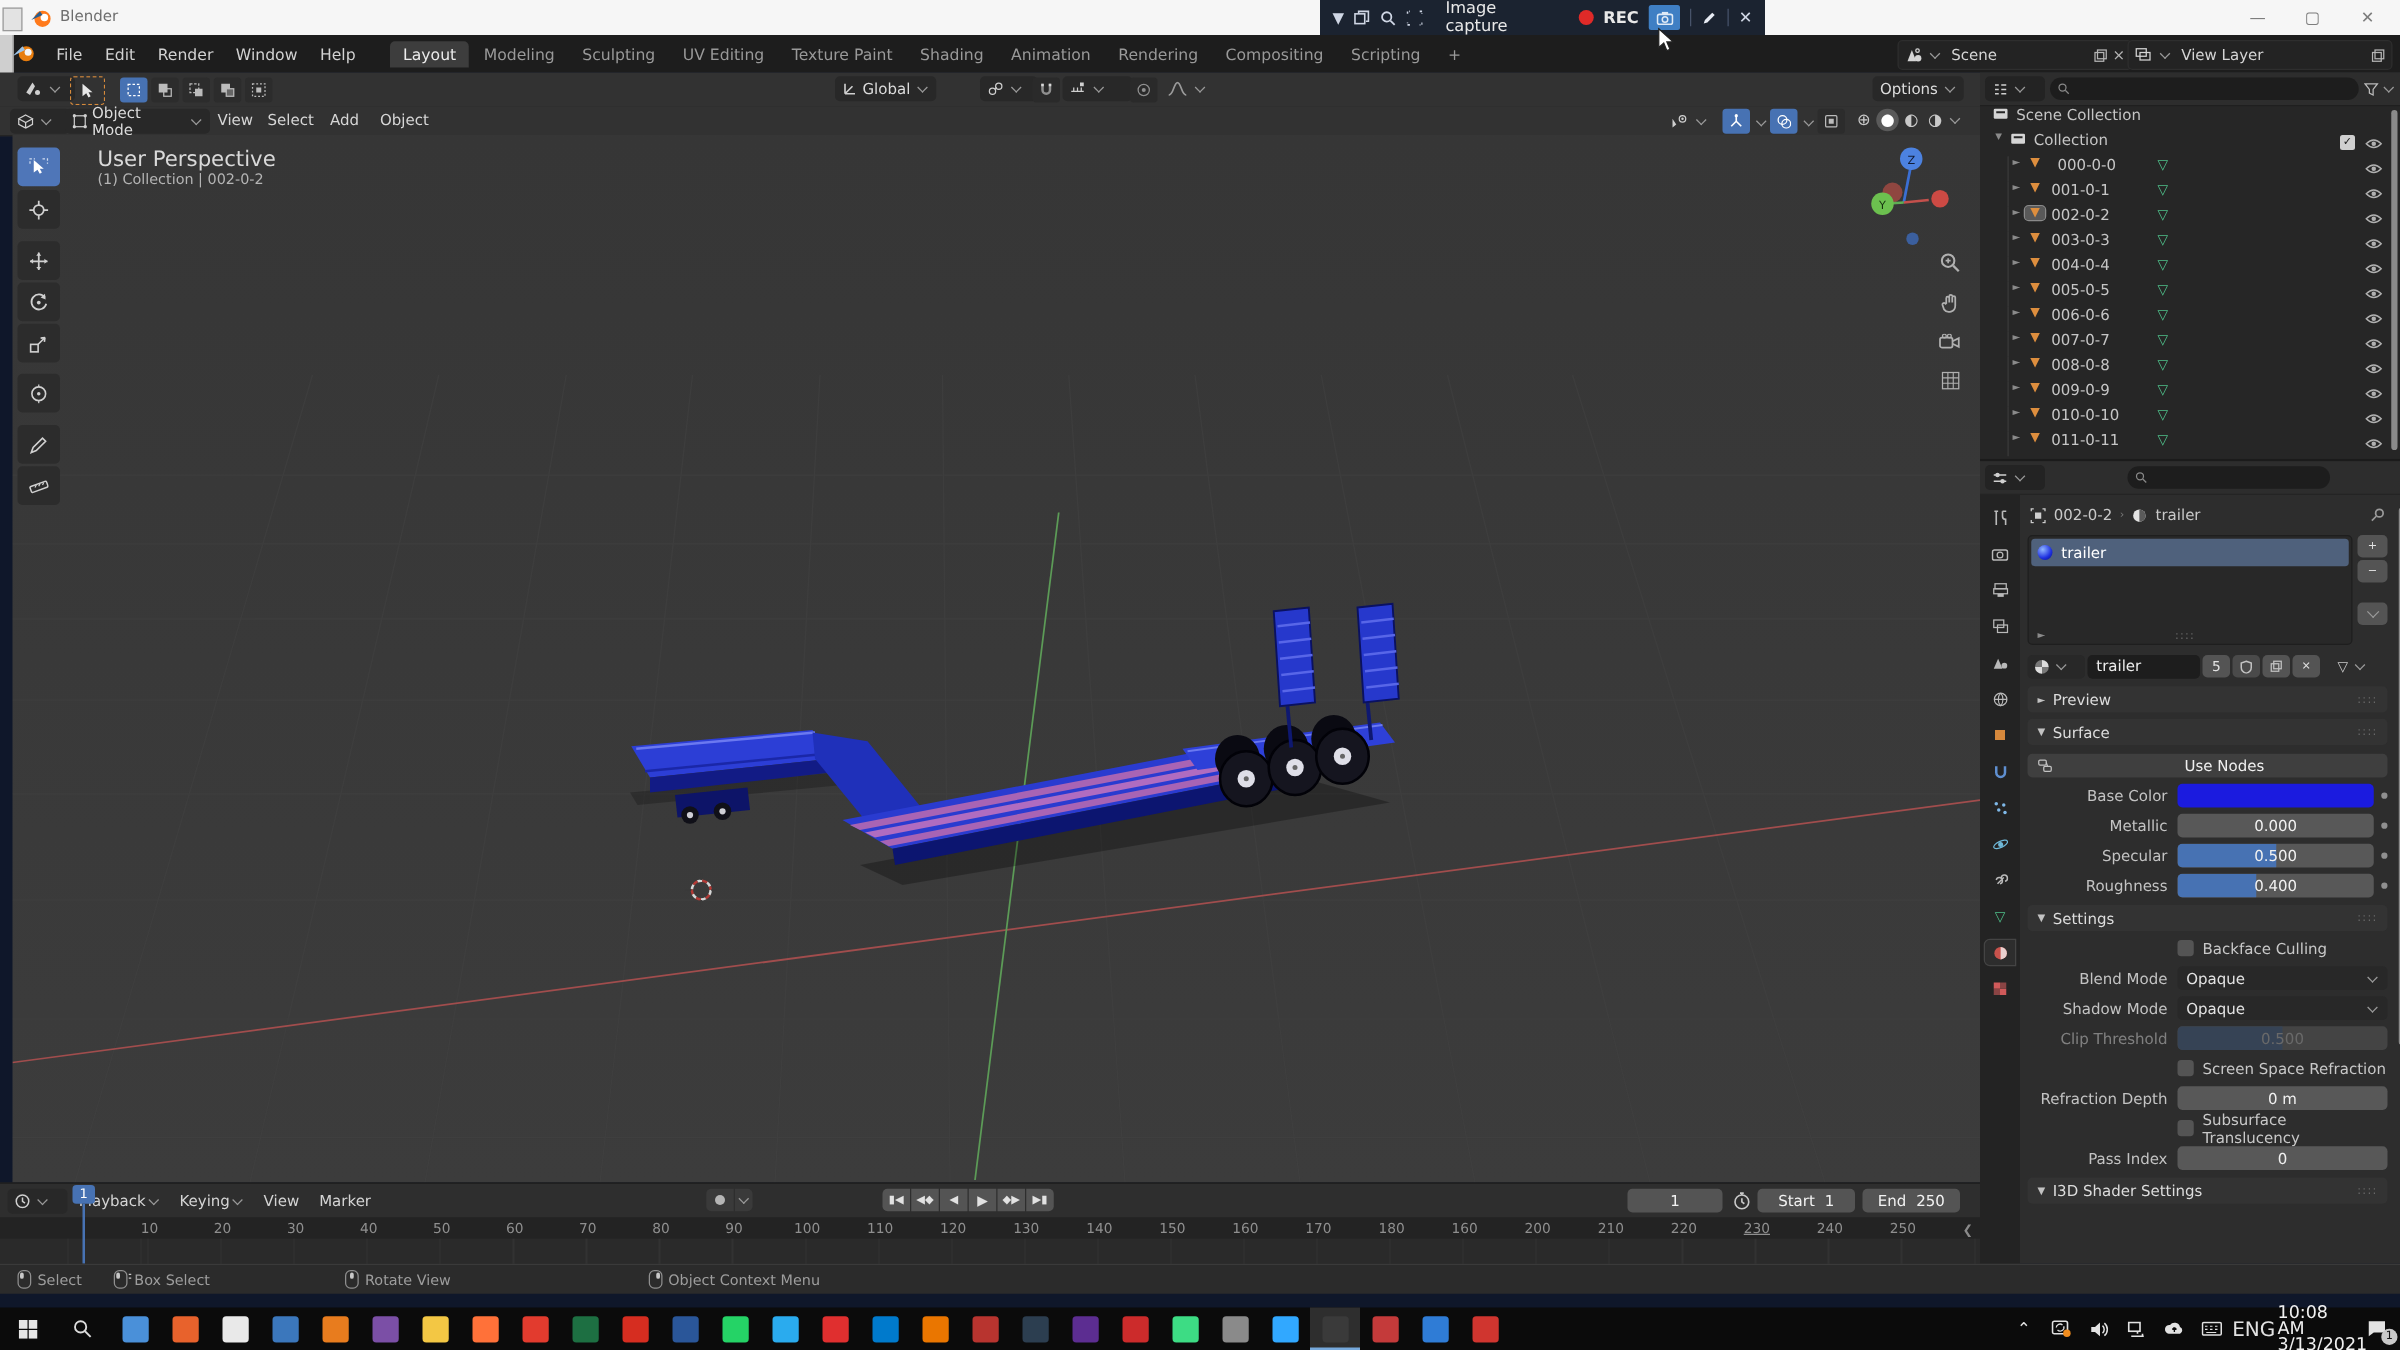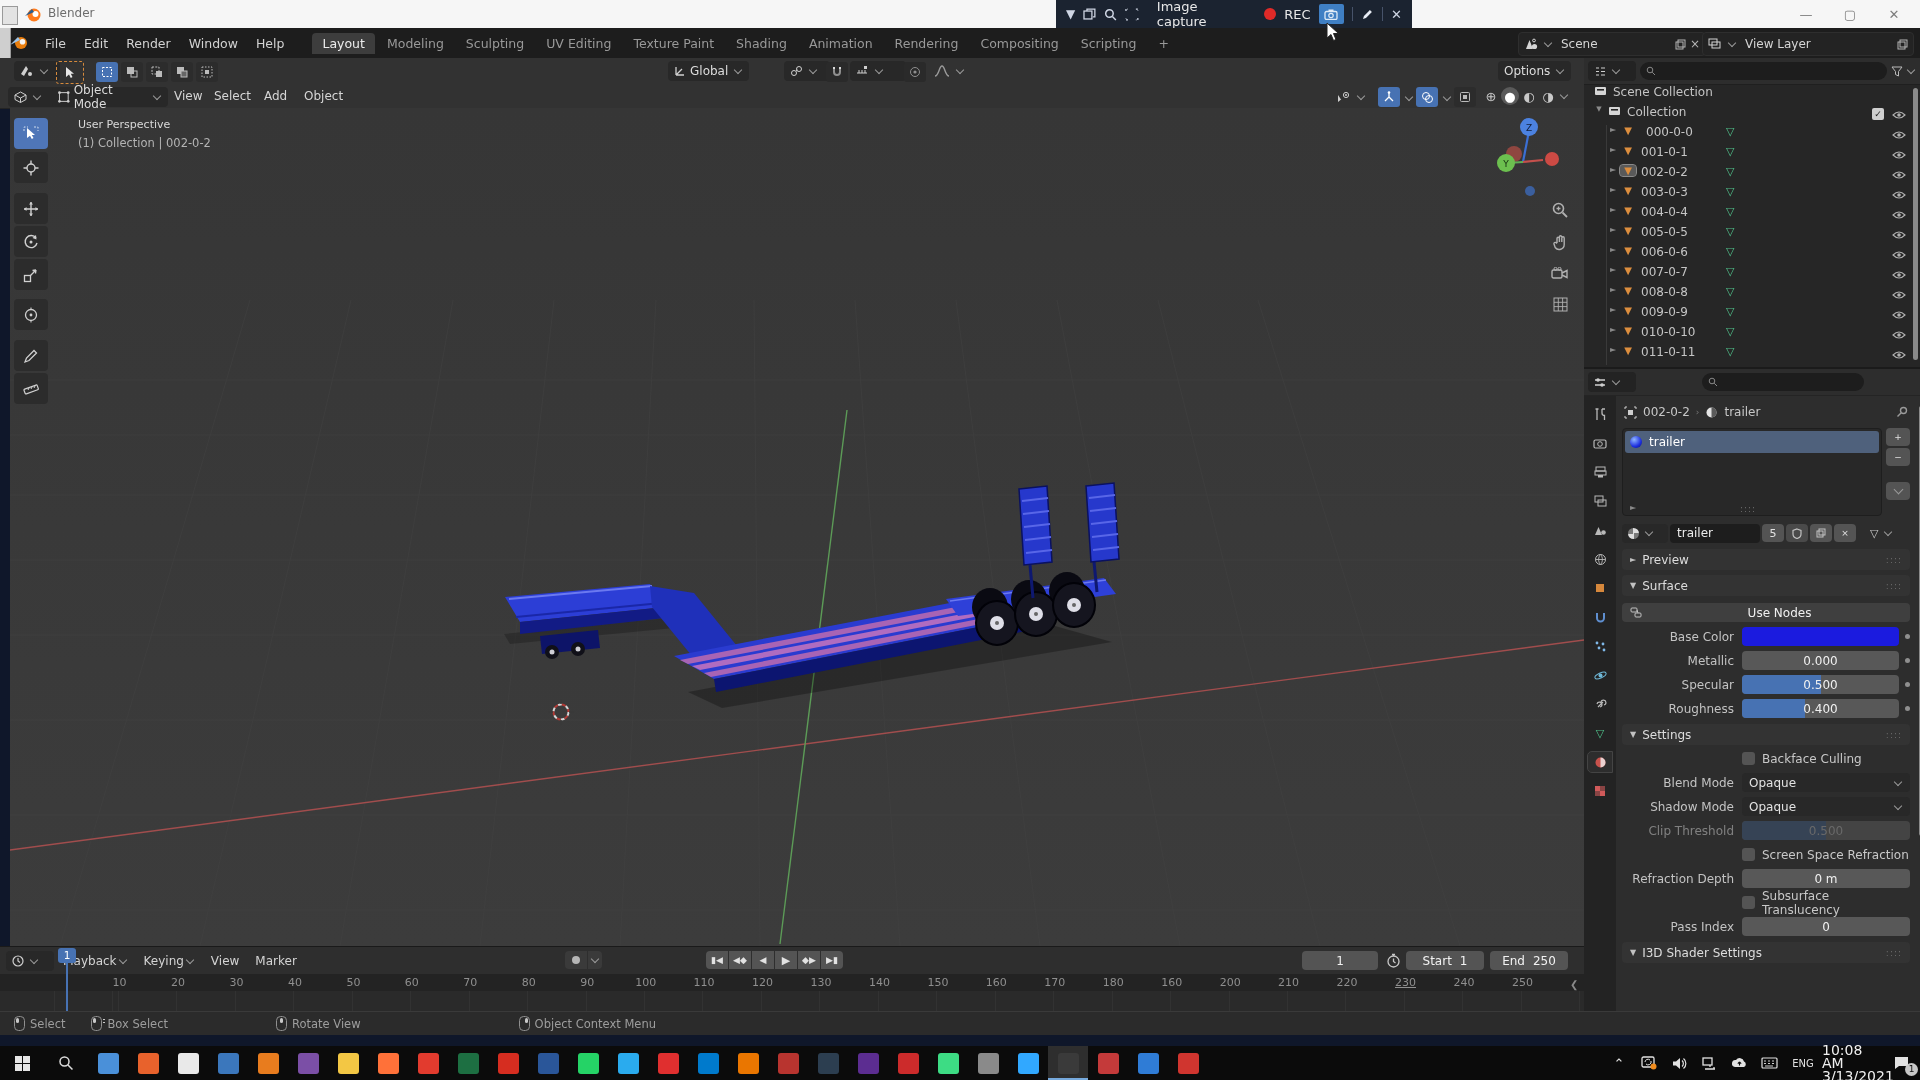--- a/index.html
+++ b/index.html
@@ -32,21 +32,21 @@
   
   #hdr2{left:0;top:58px;width:1584px;height:27px;background:#323232;border-bottom:1px solid #272727}
   #hdr3{left:0;top:85px;width:1584px;height:23px;background:#323232;border-bottom:1px solid #242424}
   .pill{height:20px;background:#282828;border-radius:4px;display:flex;align-items:center;padding:0 6px;gap:4px;color:#dcdcdc}
   .mbtn{height:20px;width:22px;background:#2c2c2c;border-radius:3px;margin-right:2px;display:flex;align-items:center;justify-content:center}
   .mbtn.on{background:#4772b3}
   .hmenu{padding:0 8px;color:#d6d6d6}
   .shade{width:18px;height:18px;border-radius:50%;display:flex;align-items:center;justify-content:center;color:#c9c9c9;font-size:13px}
   
   #viewport{left:10px;top:108px;width:1574px;height:838px;background:linear-gradient(#363636,#3c3c3c)}
-  .vptext1{color:#d9d9d9;font-size:11px}
+  .vptext1{color:#d9d9d9;font-size:17px}
   .vptext2{color:#b4b4b4;font-size:11.5px}
   .tbtn{position:absolute;left:4px;width:34px;height:31px;background:#2c2c2c;border-radius:4px;
         display:flex;align-items:center;justify-content:center}
   .tbtn.on{background:#4f76b8}
   .sideic{position:absolute;left:1536px;width:28px;height:28px;display:flex;align-items:center;justify-content:center;opacity:.85}
   
   #rpanel{left:1584px;top:58px;width:336px;height:953px;background:#2d2d2d;display:flex;flex-direction:column}
   #outliner{height:309px;background:#262626;position:relative;flex:0 0 auto}
   #out-head{height:26px;background:#2d2d2d;border-bottom:1px solid #1f1f1f;display:flex;align-items:center;padding:0 4px;gap:4px}
   .search{height:18px;background:#1d1d1d;border-radius:9px;flex:1;display:flex;align-items:center;padding:0 6px;gap:4px;color:#888}
@@ -140,21 +140,21 @@
       </svg>
     <svg width="13" height="13" viewBox="0 0 13 13">
         <circle cx="5.5" cy="5.5" r="3.8" fill="none" stroke="#cfd6e4" stroke-width="1.5"></circle>
         <line x1="8.5" y1="8.5" x2="12" y2="12" stroke="#cfd6e4" stroke-width="1.5"></line>
       </svg>
     <svg width="14" height="13" viewBox="0 0 14 13">
         <path d="M1 3 V1 H3 M11 1 H13 V3 M13 10 V12 H11 M3 12 H1 V10" fill="none" stroke="#cfd6e4" stroke-width="1.3" stroke-dasharray="2 1.4"></path>
       </svg>
     <span style="margin:0 6px 0 10px">Image capture</span>
     <span id="rec-dot"></span>
-    <span style="font-weight:normal">REC</span>
+    <span style="font-weight:bold">REC</span>
     <div id="cam-btn">
       <svg width="14" height="11" viewBox="0 0 14 11">
           <rect x="1" y="2.5" width="12" height="8" rx="1.5" fill="none" stroke="#dfeaf6" stroke-width="1.3"></rect>
           <circle cx="7" cy="6.5" r="2.2" fill="none" stroke="#dfeaf6" stroke-width="1.2"></circle>
           <rect x="4.5" y="0.5" width="5" height="2" fill="#dfeaf6"></rect>
         </svg>
     </div>
     <span class="capsep"></span>
     <svg width="13" height="13" viewBox="0 0 13 13">
         <path d="M2 11 L3 8 L9 2 L11 4 L5 10 Z" fill="#e8ecf4"></path>
@@ -1298,21 +1298,21 @@
             <path d="M4 10 A3.5 3.5 0 0 1 5 3 A4.5 4.5 0 0 1 13 4.5 A3 3 0 0 1 13 10 Z" fill="#e2e2e2"></path>
             <path d="M8.5 8.5 L8.5 5 M8.5 5 L6.8 6.6 M8.5 5 L10.2 6.6" stroke="#0b0b0b" fill="none" stroke-width="1.1"></path>
           </svg>
         </span>
       <span class="trayic">
           <svg width="17" height="12" viewBox="0 0 17 12">
             <rect x="1" y="1" width="15" height="10" rx="1" fill="none" stroke="#e2e2e2" stroke-width="1.2"></rect>
             <path d="M3 4 H5 M7 4 H9 M11 4 H13 M3 6.5 H5 M7 6.5 H9 M11 6.5 H13 M4 9 H12" stroke="#e2e2e2" stroke-width="0.9"></path>
           </svg>
         </span>
-      <span class="trayic" style="width:38px;font-size:10px">ENG</span>
+      <span class="trayic" style="width:38px;font-size:16px">ENG</span>
       <div id="clock" style="width:62px">
         <div>10:08 AM</div>
         <div>3/13/2021</div>
       </div>
       <span class="trayic" style="width:36px;position:relative">
         <svg width="17" height="15" viewBox="0 0 17 15">
             <path d="M1 1 H14 V10 H5 L1 13 Z" fill="#e2e2e2"></path>
           </svg>
         <span style="position:absolute;right:2px;bottom:4px;width:13px;height:13px;border-radius:50%;background:#c8c8c8;color:#111;font-size:9px;line-height:13px;text-align:center">1</span>
       </span>

